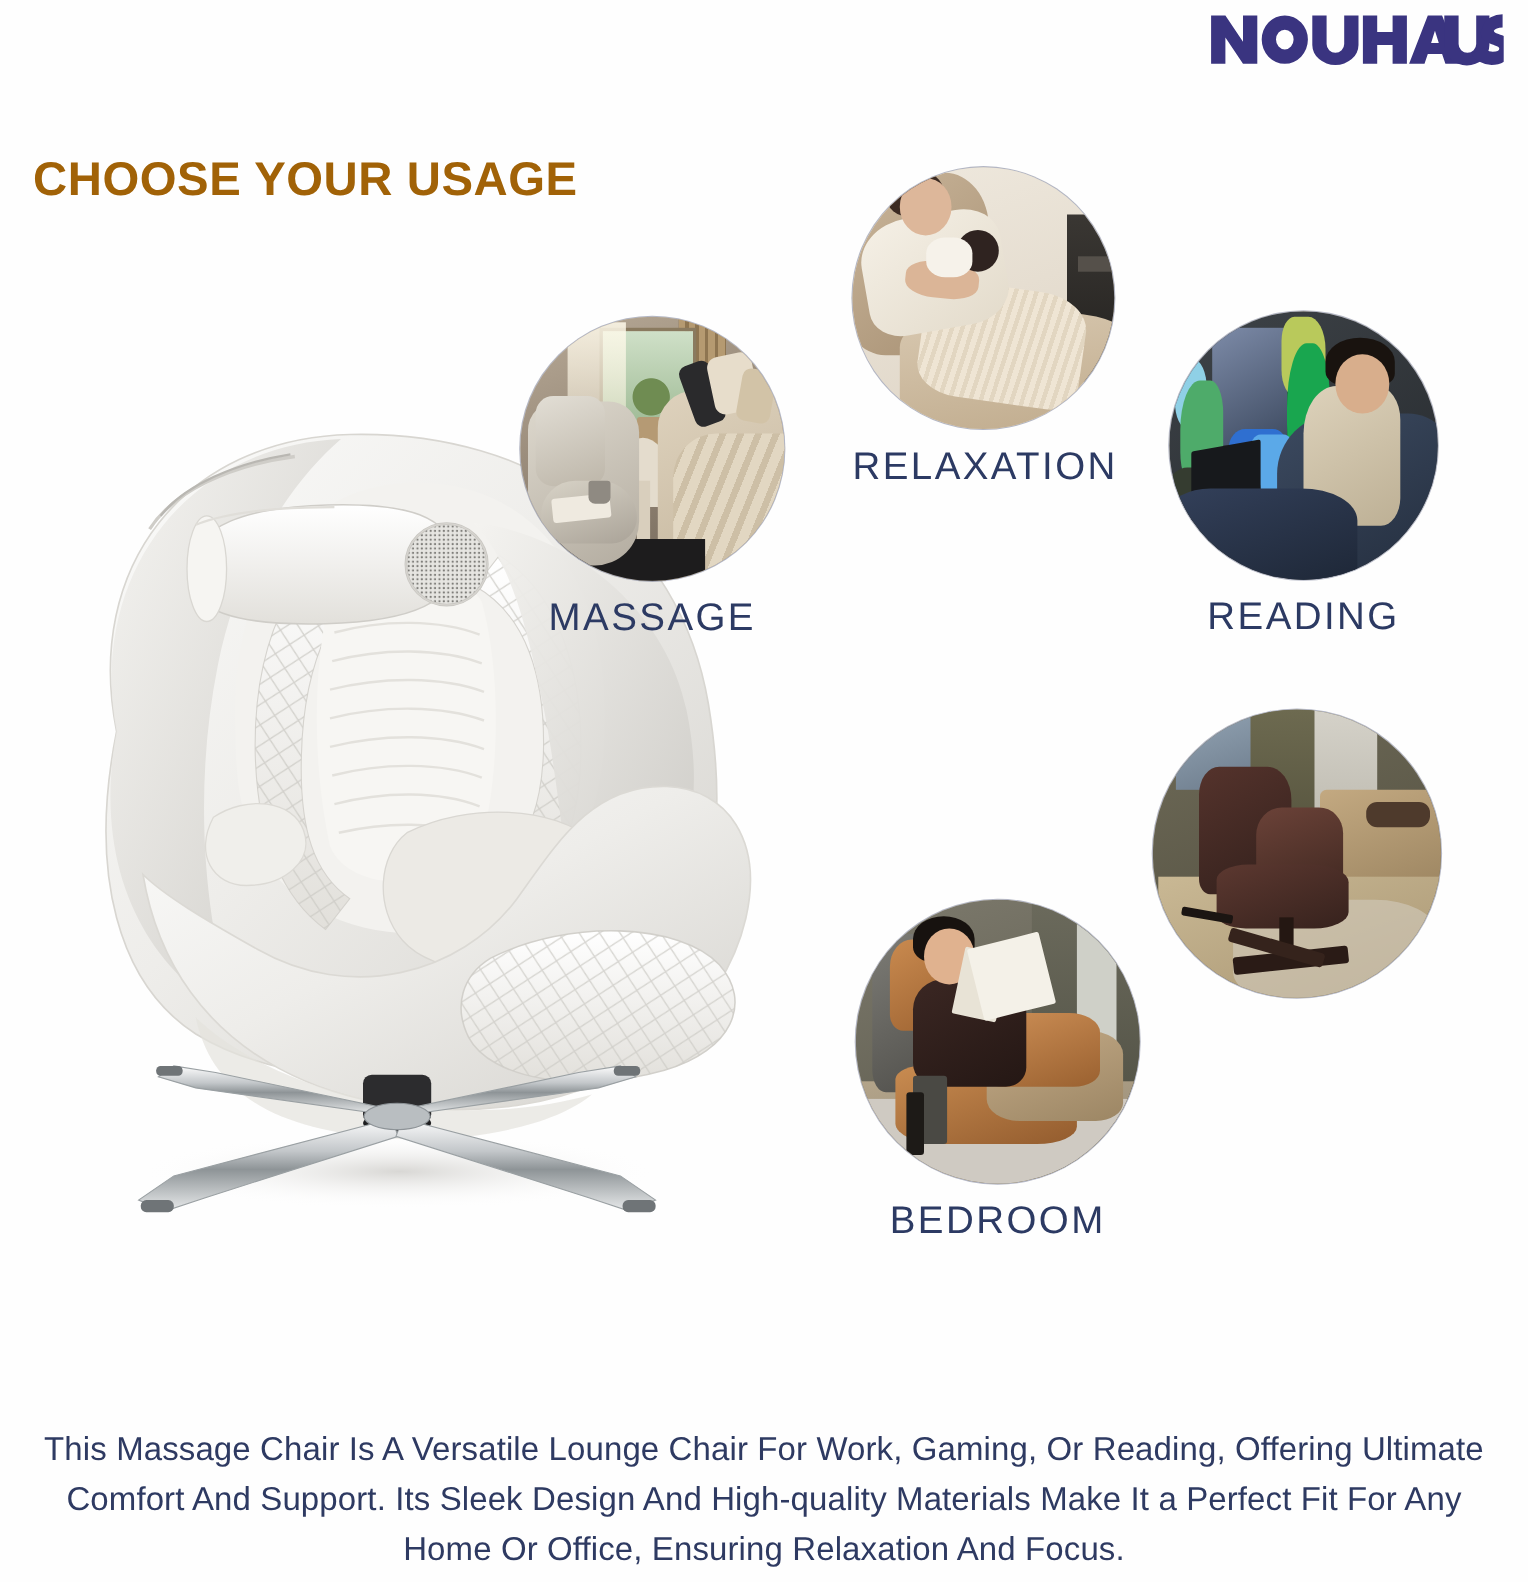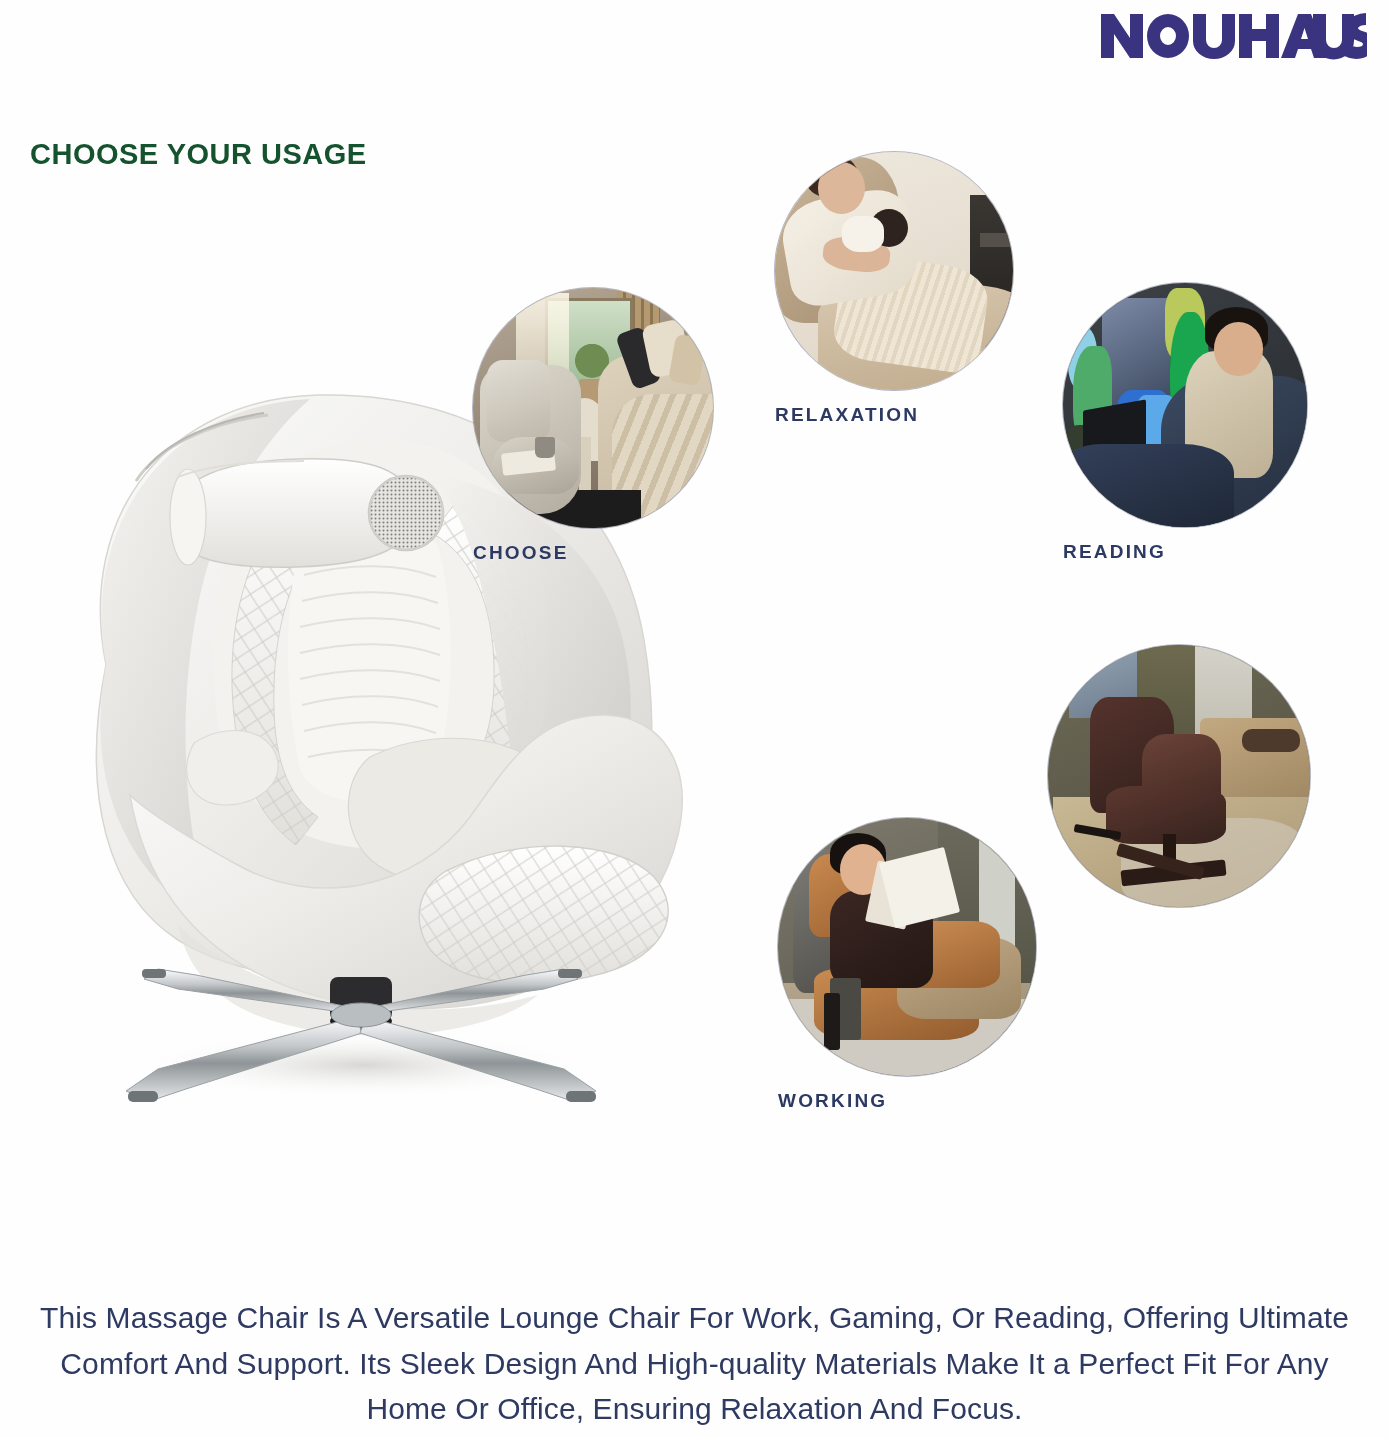--- a/index.html
+++ b/index.html
@@ -16,46 +16,46 @@
   .logo{
     position:absolute;top:8px;right:22px;
     width:268px;height:56px;
   }
   .logo svg{display:block;width:100%;height:100%;}
 
   
   .headline{
     position:absolute;left:30px;top:138px;
     width:640px;
-    font-size:29px;
+    font-size:43px;
     line-height:1.17;
     font-weight:bold;
     letter-spacing:.5px;
-    color:#14532d;
+    color:#a16207;
     text-transform:uppercase;
   }
 
   
   .scenario{position:absolute;}
   .circle{
     border-radius:50%;
     overflow:hidden;
     position:relative;
     box-shadow:0 0 0 1px rgba(40,50,90,.35);
     background:#cfcabf;
   }
   .circle .scene{position:absolute;inset:0;}
   .caption{
-    text-align:left;
+    text-align:center;
     color:#2c3a63;
-    font-size:19px;
+    font-size:35px;
     letter-spacing:2.2px;
     margin-top:14px;
     white-space:nowrap;
-    font-weight:700;
+    font-weight:400;
   }
 
   
   .s-layer{position:absolute;}
 
   
   .bd-wall{inset:0;background:linear-gradient(160deg,#b8aa97 0%,#9b8d7c 40%,#6f6356 100%);}
   .bd-window{left:30%;top:4%;width:34%;height:48%;background:linear-gradient(180deg,#cfe0c8,#8fae84);border:3px solid #8a7a5f;}
   .bd-sheer{left:18%;top:2%;width:22%;height:58%;background:linear-gradient(180deg,rgba(255,250,235,.85),rgba(240,230,205,.35));}
   .bd-screen{left:60%;top:0%;width:18%;height:45%;background:repeating-linear-gradient(90deg,#b59a71 0 6px,#8e7551 6px 9px);}
@@ -345,21 +345,21 @@
         <div class="s-layer bd-pillowC"></div>
         <div class="s-layer bd-blanket"></div>
         <div class="s-layer bd-floor"></div>
         <div class="s-layer bd-chair"></div>
         <div class="s-layer bd-chairback"></div>
         <div class="s-layer bd-chairseat"></div>
         <div class="s-layer bd-tray"></div>
         <div class="s-layer bd-cup"></div>
       </div>
     </div>
-    <div class="caption">CHOOSE</div>
+    <div class="caption">MASSAGE</div>
   </div>
 
   <div class="scenario" style="left:775px;top:152px;">
     <div class="circle" style="width:238px;height:238px;">
       <div class="scene">
         <div class="s-layer rx-wall"></div>
         <div class="s-layer rx-shelf"></div>
         <div class="s-layer rx-shelf2"></div>
         <div class="s-layer rx-chair"></div>
         <div class="s-layer rx-legrest"></div>
@@ -437,18 +437,18 @@
         <div class="s-layer rd-chairarm"></div>
         <div class="s-layer rd-body"></div>
         <div class="s-layer rd-hair"></div>
         <div class="s-layer rd-head"></div>
         <div class="s-layer rd-book2"></div>
         <div class="s-layer rd-book"></div>
         <div class="s-layer rd-panel"></div>
         <div class="s-layer rd-cable"></div>
       </div>
     </div>
-    <div class="caption">WORKING</div>
+    <div class="caption">BEDROOM</div>
   </div>
 
   <div class="bottomtext">This Massage Chair Is A Versatile Lounge Chair For Work, Gaming, Or Reading, Offering Ultimate Comfort And Support. Its Sleek Design And High-quality Materials Make It a Perfect Fit For Any Home Or Office, Ensuring Relaxation And Focus.</div>
 
 </div>
 
 </body></html>

